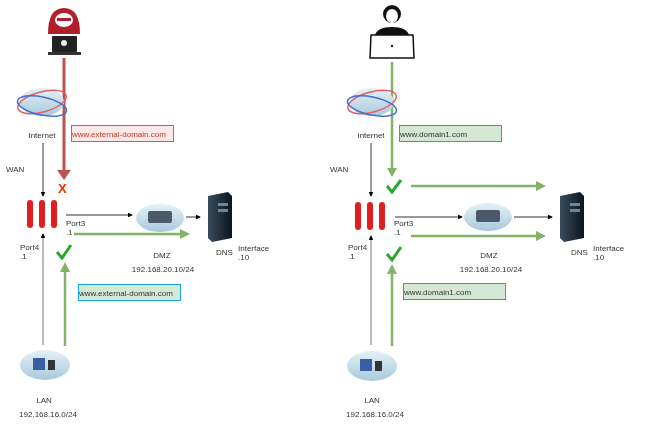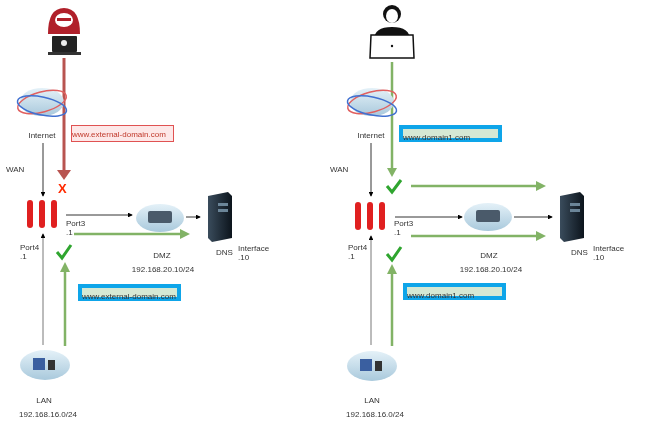--- a/index.html
+++ b/index.html
@@ -2,21 +2,21 @@
 <html><head>
 <meta charset="utf-8">
 <style>
   html,body{margin:0;padding:0;background:#fff;}
   body{width:649px;height:431px;position:relative;overflow:hidden;font-family:"Liberation Sans",sans-serif;}
   svg{position:absolute;left:0;top:0;}
   .lbl{position:absolute;font-size:8px;color:#333;white-space:nowrap;line-height:10px;}
   .center{transform:translateX(-50%);text-align:center;}
   .box{position:absolute;height:17px;font-size:8px;line-height:17px;text-align:left;color:#333;box-sizing:border-box;}
   .box.red{border:1px solid #e05252;background:#fde8e8;color:#c0392b;}
-  .box.green{border:4px solid #0ea5e9;background:#d5e8d4;color:#333;}
+  .box.green{border:1px solid #0ea5e9;background:#d5e8d4;color:#333;}
 </style>
 </head>
 <body>
 
 <svg width="649" height="431" viewBox="0 0 649 431">
   <defs>
     <marker id="ab" markerWidth="6" markerHeight="6" refX="5" refY="3" orient="auto">
         <path d="M0,0 L6,3 L0,6 Z" fill="#000"></path>
       </marker>
     <linearGradient id="cloudg" x1="0" y1="0" x2="0" y2="1">

